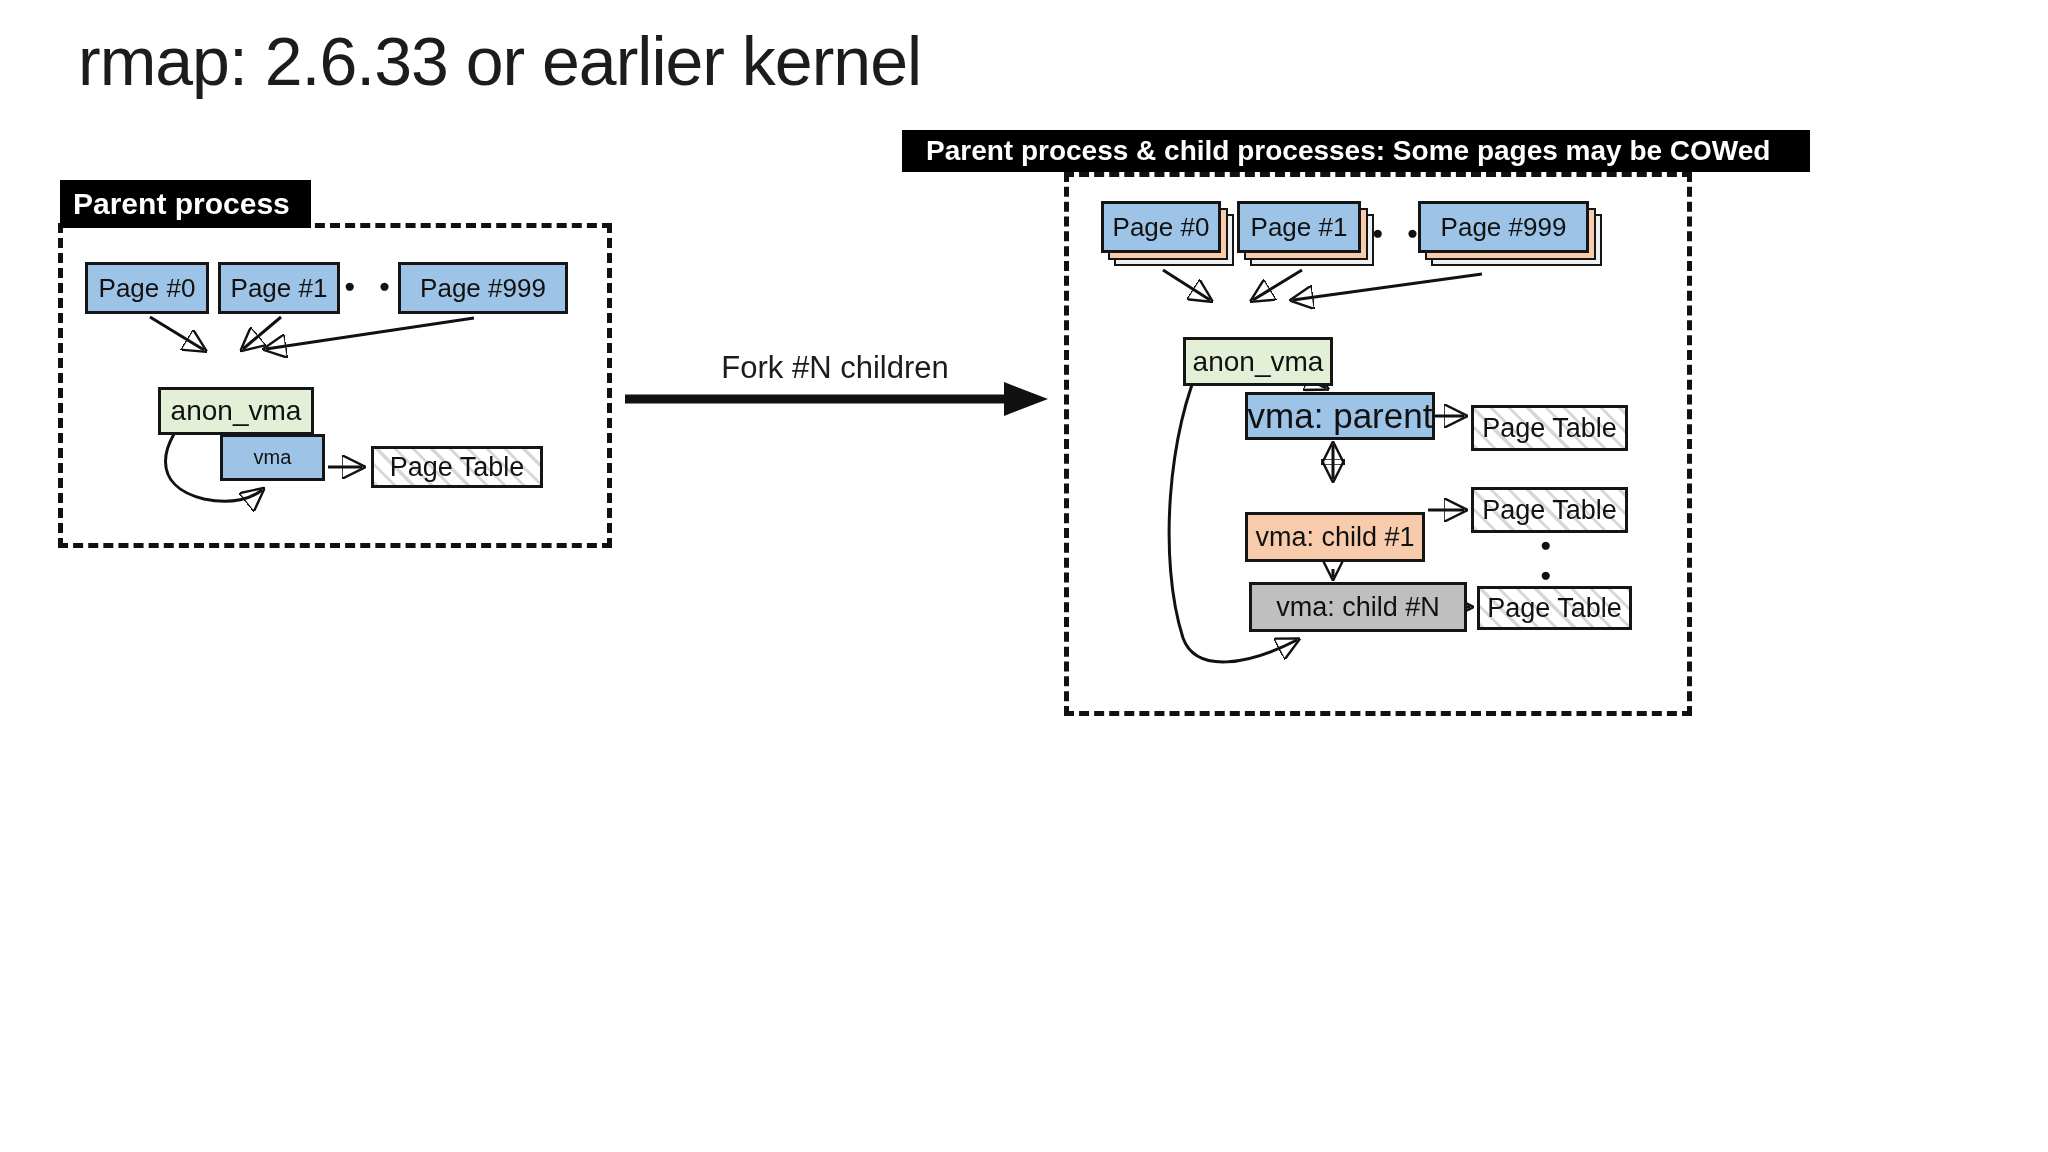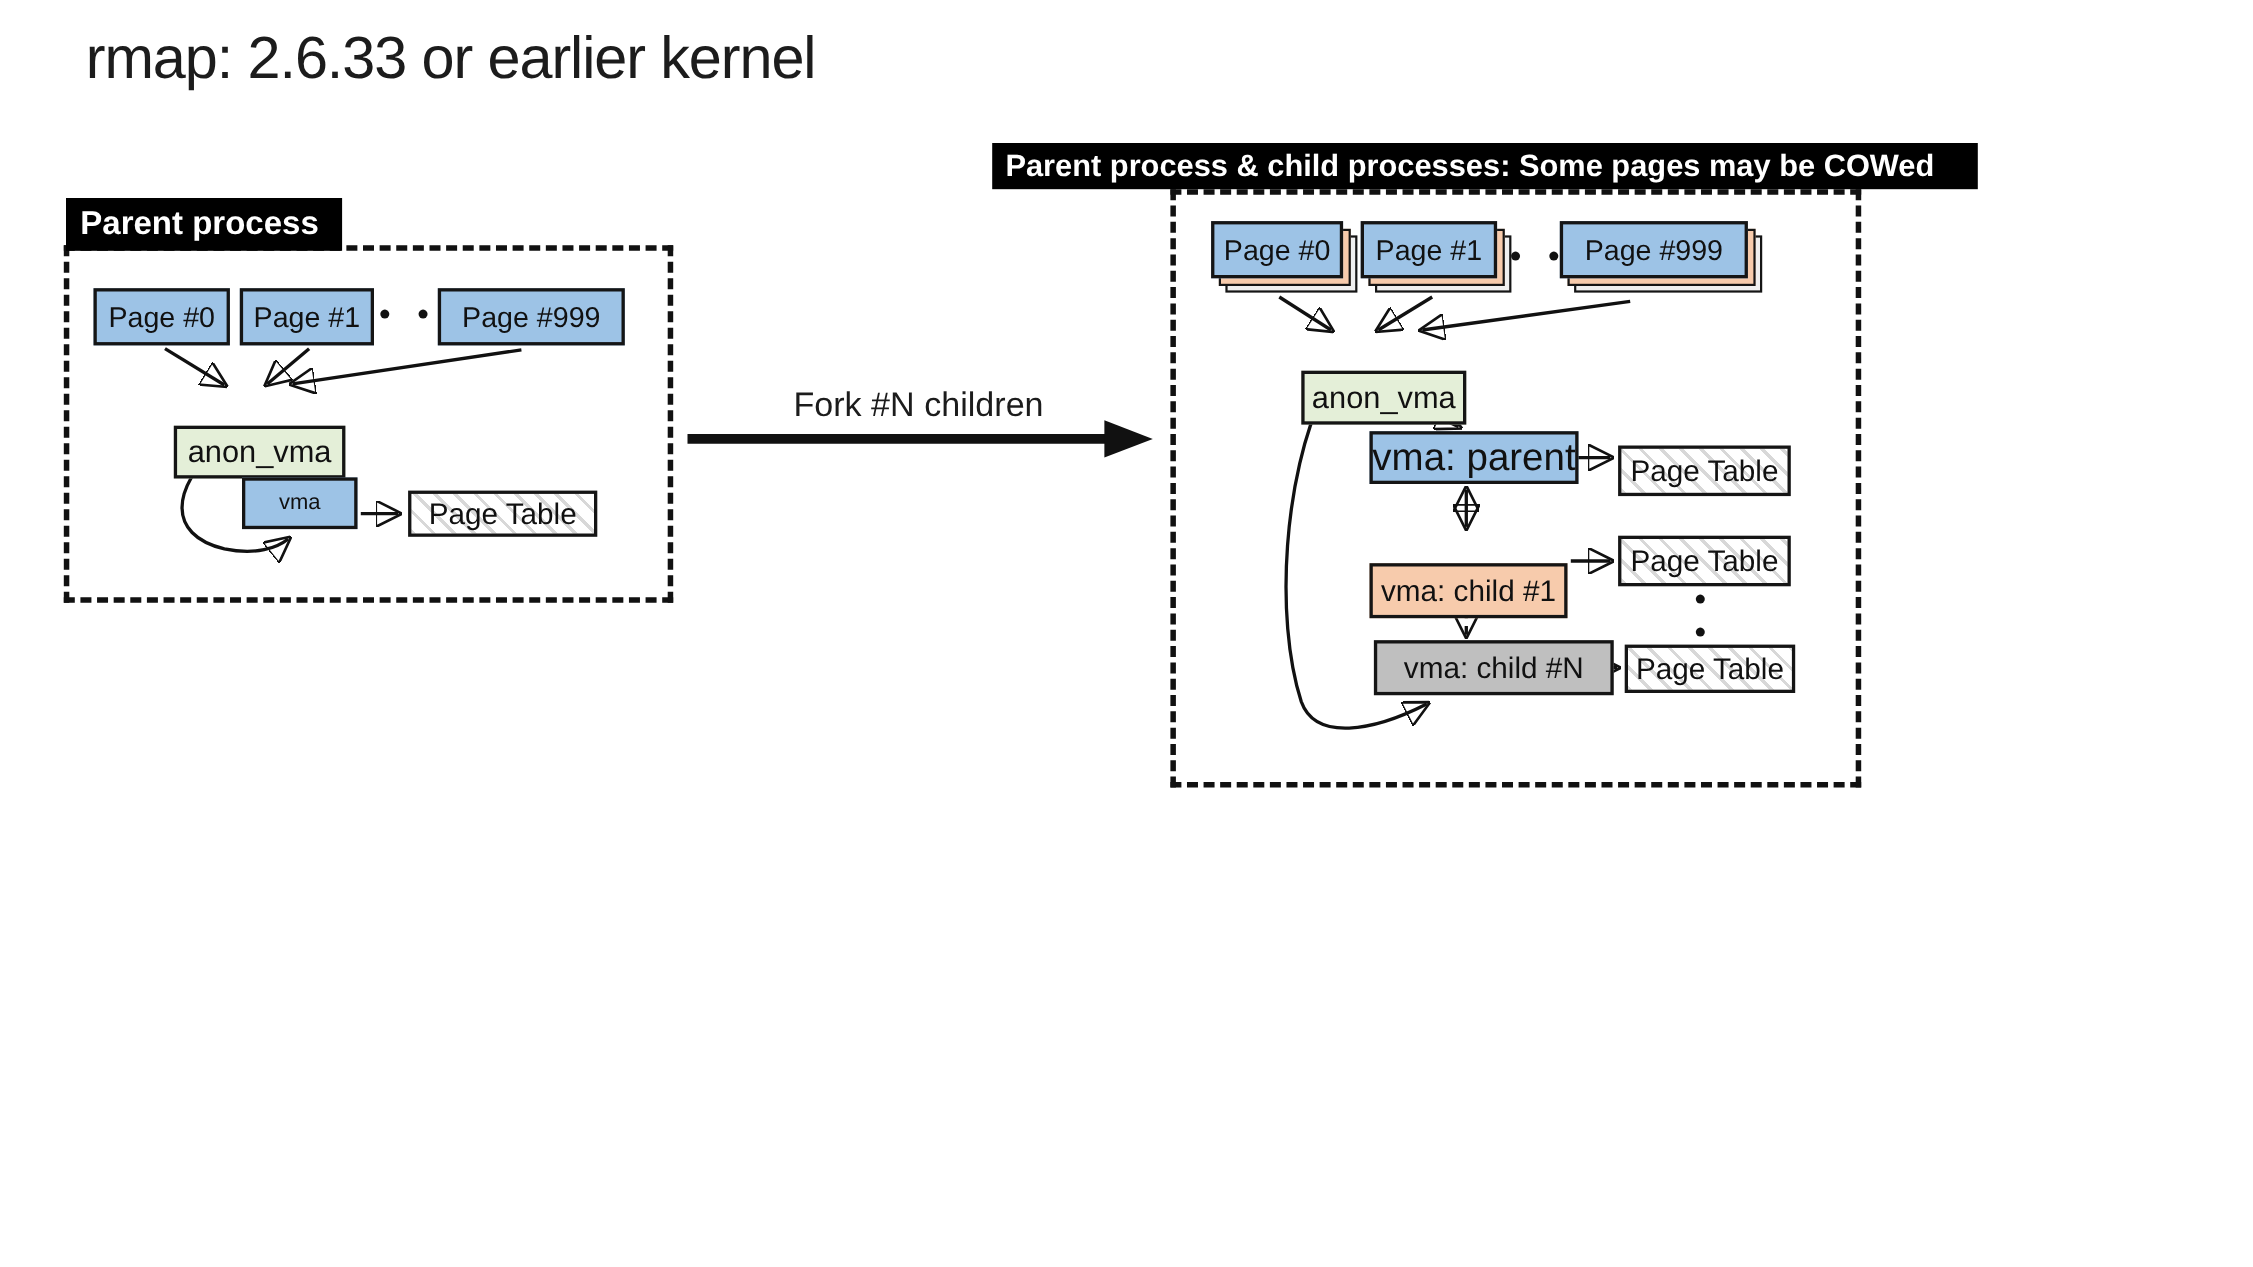--- a/index.html
+++ b/index.html
@@ -6,34 +6,34 @@
   .slide{
     position:relative;
     width:2048px;height:1152px;
     background:var(--slide-bg,#ffffff);
     font-family:"Liberation Sans", sans-serif;
     color:var(--ink,#111111);
     overflow:hidden;
   }
   .title{
     position:absolute;left:78px;top:22px;
-    font-size:54px;font-weight:300;letter-spacing:-1px;
+    font-size:68px;font-weight:300;letter-spacing:-1px;
     color:#1c1c1c;white-space:nowrap;text-align:right;
   }
   .black-label{
     position:absolute;
     background:var(--label-bg,#000);
     color:var(--label-fg,#fff);
     font-weight:bold;
     display:flex;align-items:center;
     white-space:nowrap;
     z-index:5;
   }
   #label-parent{left:60px;top:180px;width:238px;height:48px;font-size:30px;padding-left:13px;}
-  #label-right{left:902px;top:130px;width:884px;height:42px;font-size:28px;padding-left:12px;}
+  #label-right{left:902px;top:130px;width:884px;height:42px;font-size:28px;padding-left:24px;}
   .dashed-box{
     position:absolute;
     border:5px dashed var(--ink,#111);
     background:transparent;
     z-index:1;
   }
   #dashed-left{left:58px;top:223px;width:544px;height:315px;}
   #dashed-right{left:1064px;top:172px;width:618px;height:534px;}
   .node{
     position:absolute;box-sizing:border-box;

